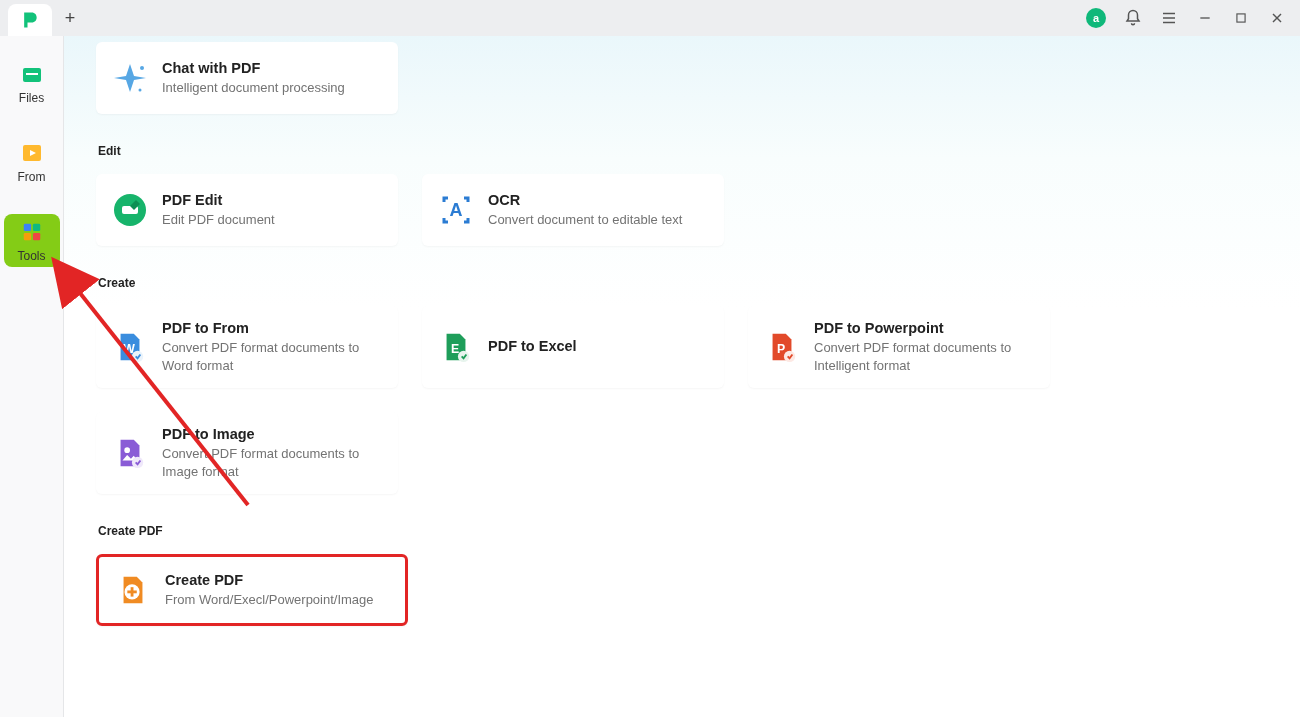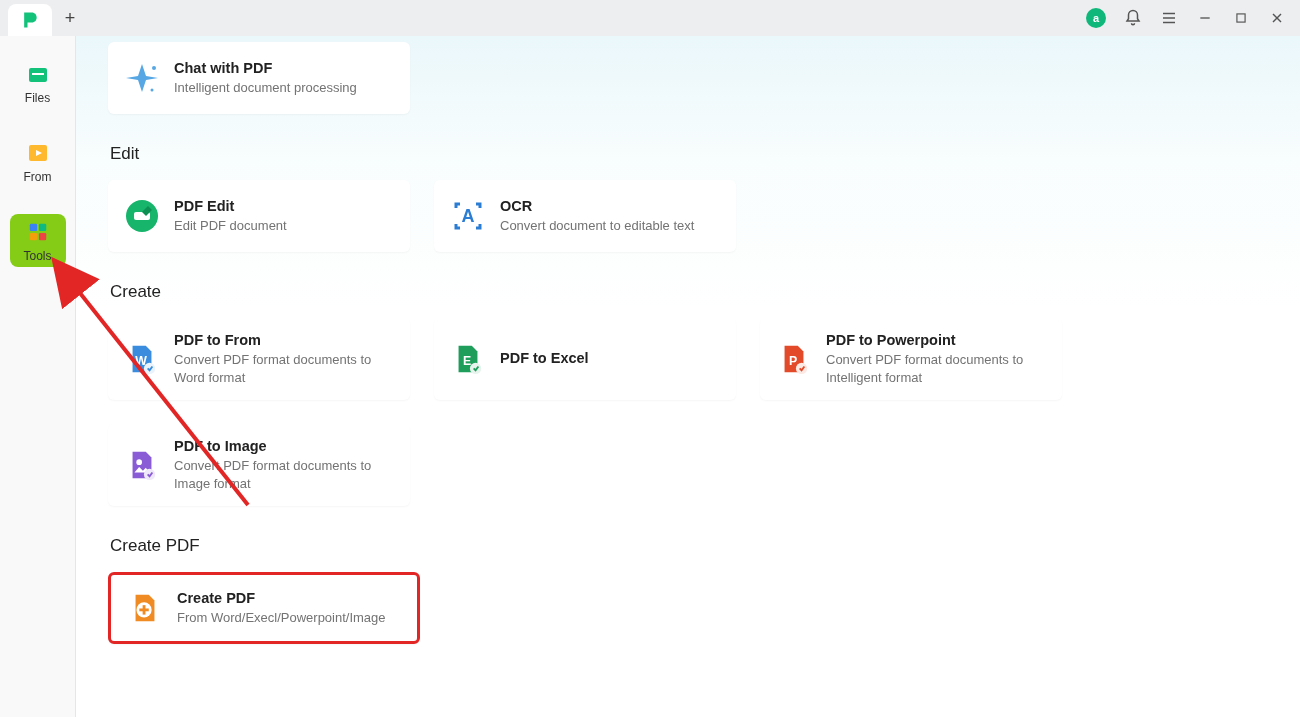--- a/index.html
+++ b/index.html
@@ -52,21 +52,21 @@
 .user-avatar {
   width: 20px; height: 20px;
   background: #0fb87a;
   border-radius: 50%;
   display:flex;align-items:center;justify-content:center;
   color:#fff;font-size:11px;font-weight:600;
 }
 .win-icon { width: 18px; height: 18px; color:#555; display:flex;align-items:center;justify-content:center; cursor:pointer; }
 .main { display: flex; height: calc(100% - 36px); }
 .sidebar {
-  width: 76px;
+  width: 64px;
   background: #f9f9fa;
   border-right: 1px solid #e5e6e8;
   padding-top: 20px;
   display: flex;
   flex-direction: column;
   align-items: center;
   gap: 26px;
 }
 .side-item {
   display: flex;
@@ -82,22 +82,22 @@
 .side-icon { width: 24px; height: 24px; display:flex;align-items:center;justify-content:center; }
 .side-label { font-size: 12px; color:#333; }
 .content {
   flex: 1;
   background: linear-gradient(180deg, #eaf7fb 0%, #f8fdfd 18%, #ffffff 40%);
   padding: 0 32px 40px;
   overflow-y: auto;
   position: relative;
 }
 .section-title {
-  font-size: 17px;
-  font-weight: 400;
+  font-size: 12px;
+  font-weight: 700;
   color: #222;
   margin: 30px 0 16px 2px;
 }
 .cards {
   display: flex;
   flex-wrap: wrap;
   gap: 24px;
 }
 .card {
   background: #fff;

